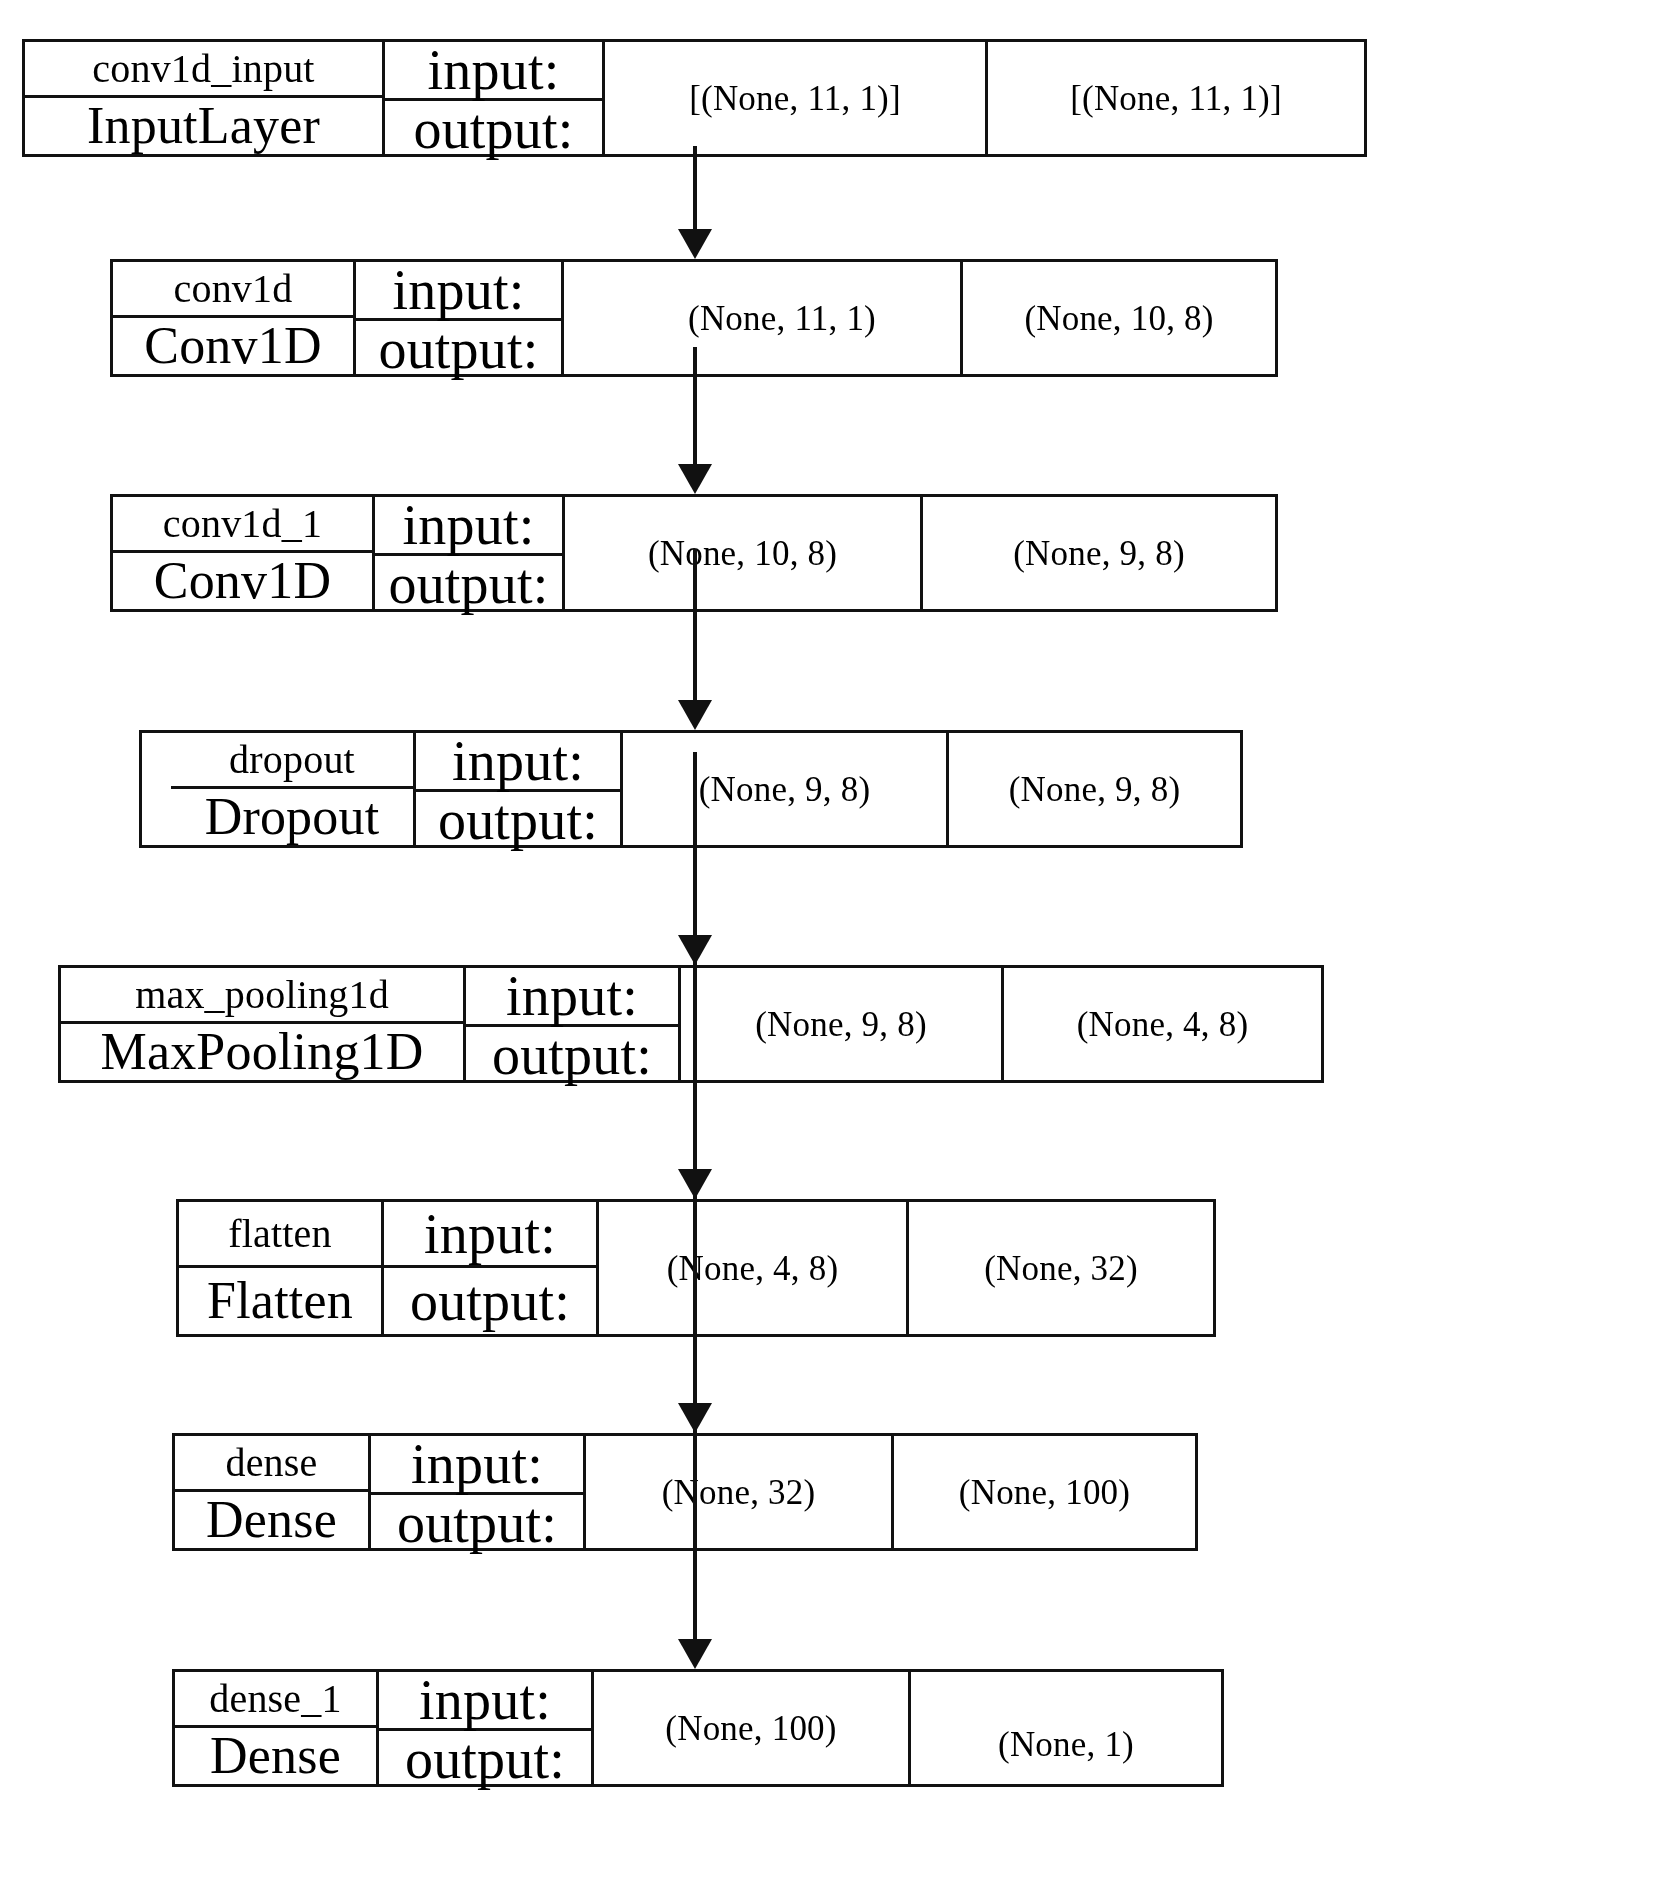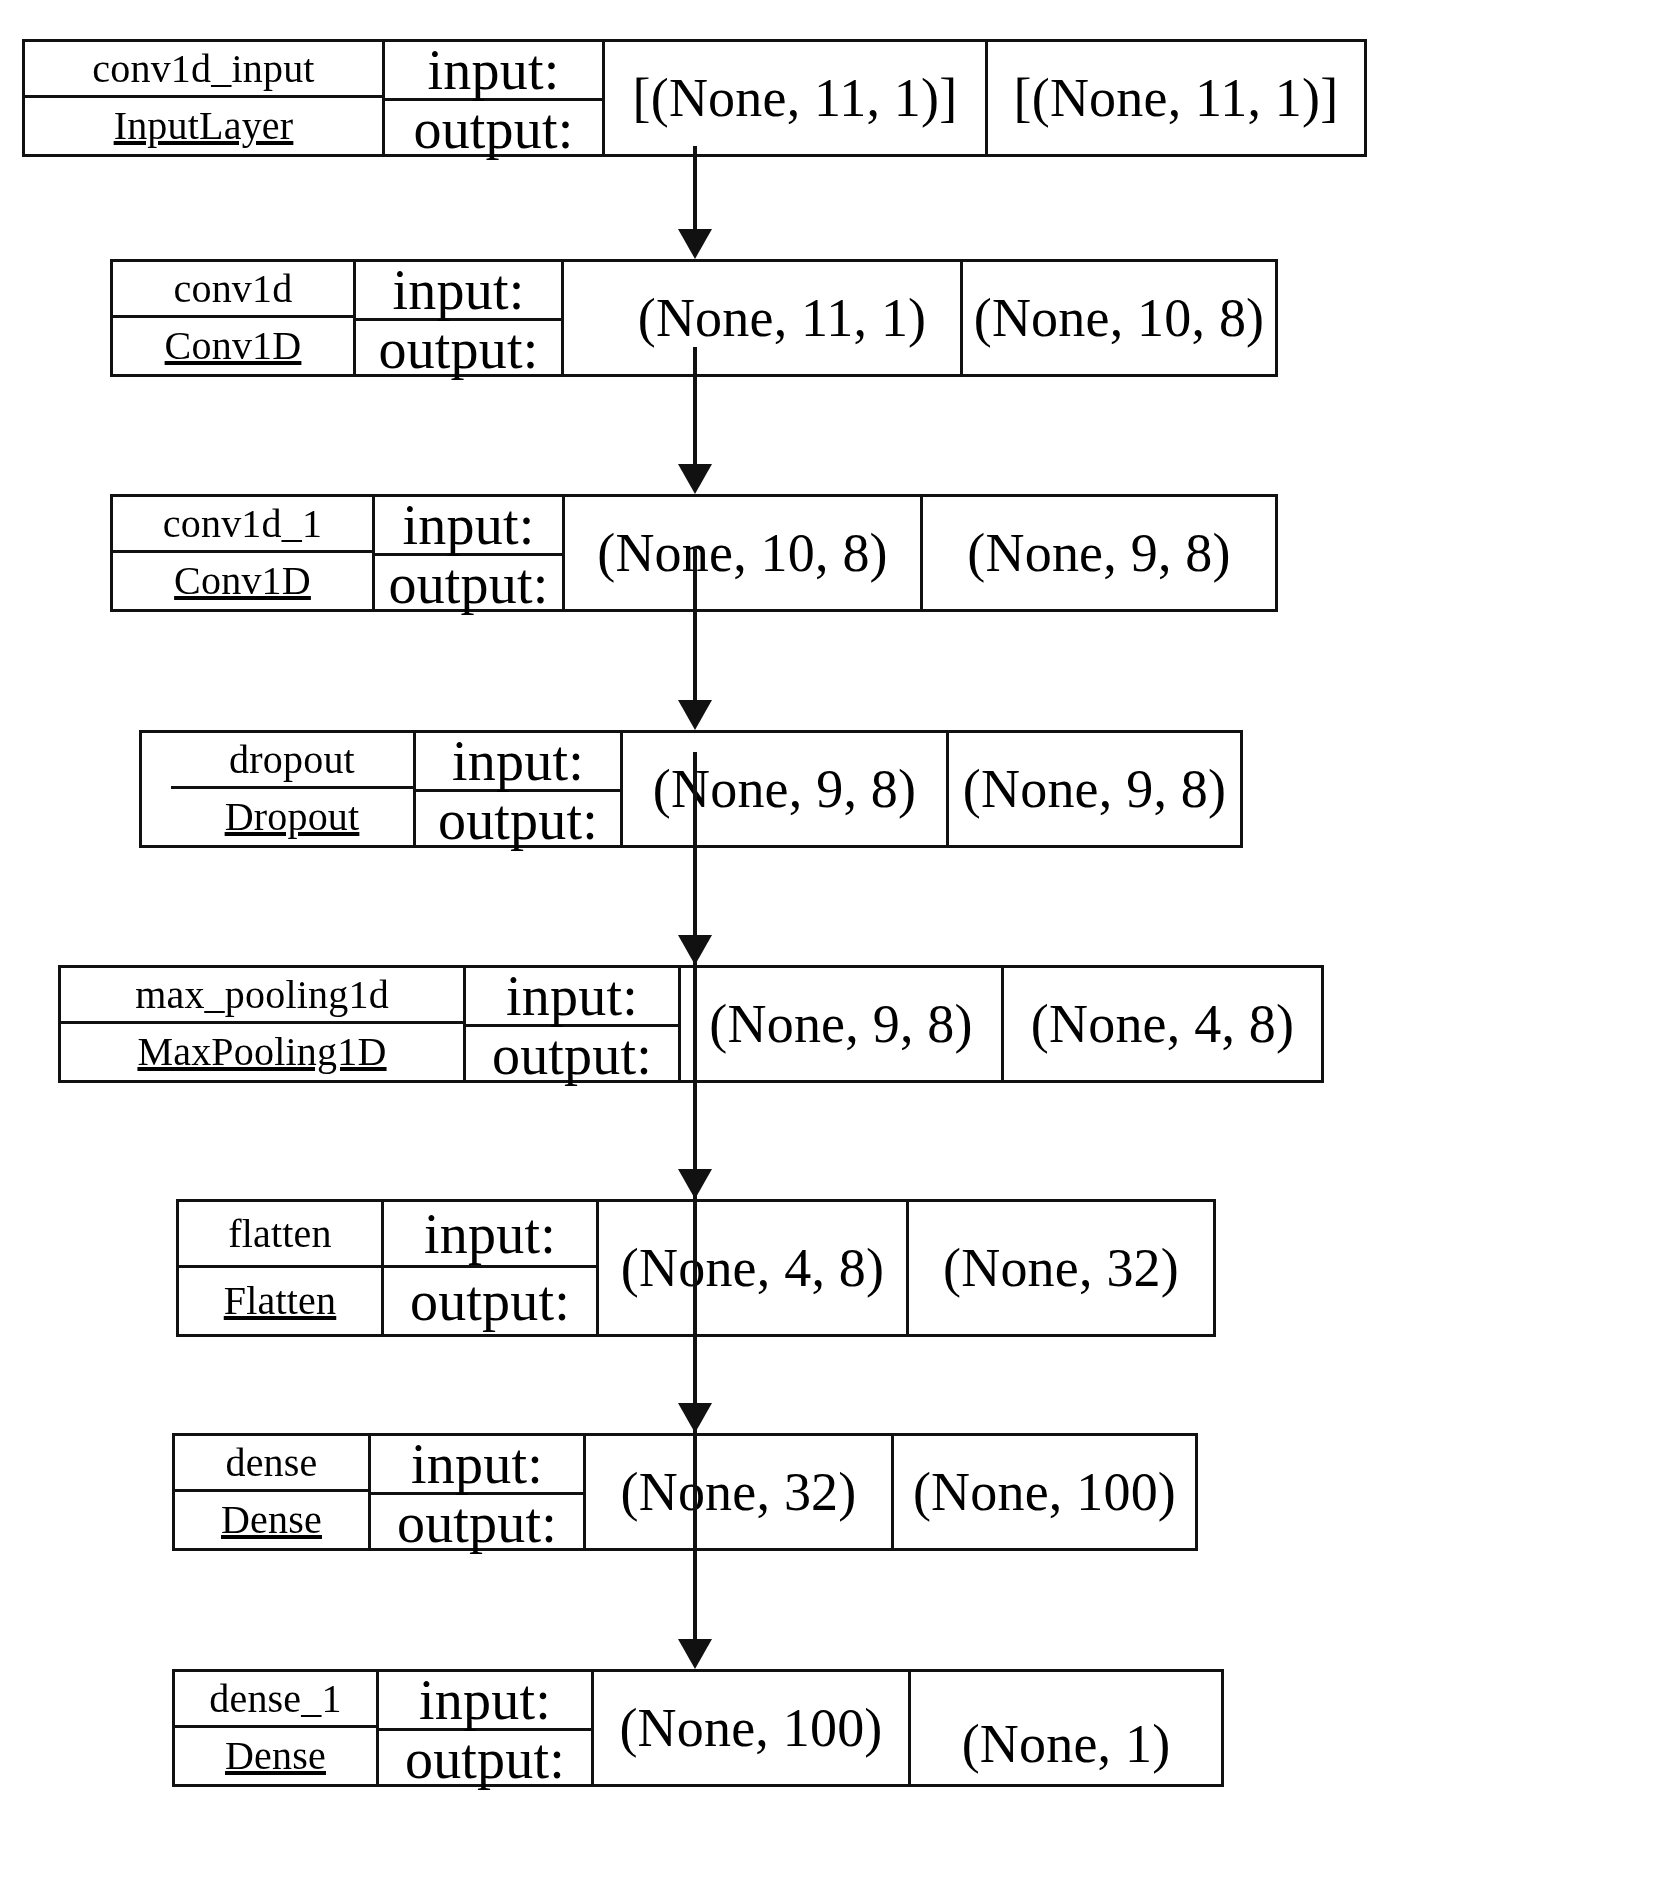--- a/index.html
+++ b/index.html
@@ -81,23 +81,23 @@
     border-right: 3px solid #111111;
   }
 
   .txt {
     font-family: "Liberation Serif", "DejaVu Serif", serif;
     font-size: 40px;
     line-height: 1;
     letter-spacing: 0.2px;
   }
   .txt-name  { font-size: 40px; }
-  .txt-type  { font-size: 40px; text-decoration: underline; }
+  .txt-type  { font-size: 52px; }
   .txt-io    { font-size: 56px; }
-  .txt-shape { font-size: 54px; text-align: center; }
+  .txt-shape { font-size: 35px; text-align: center; }
 
   
   .arrow {
     position: absolute;
     width: 0;
   }
   .arrow .shaft {
     position: absolute;
     left: 0;
     top: 0;

